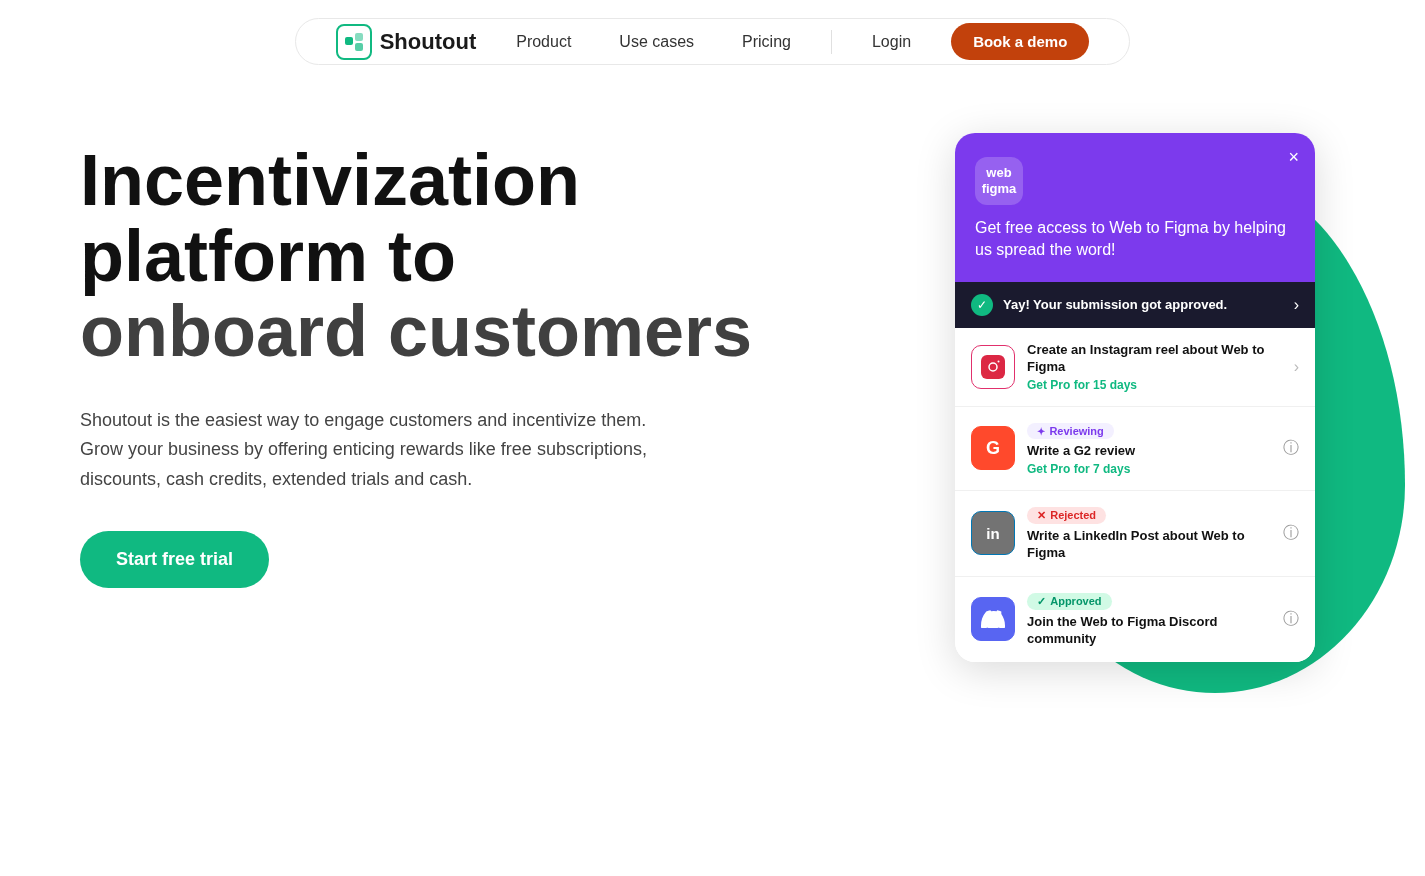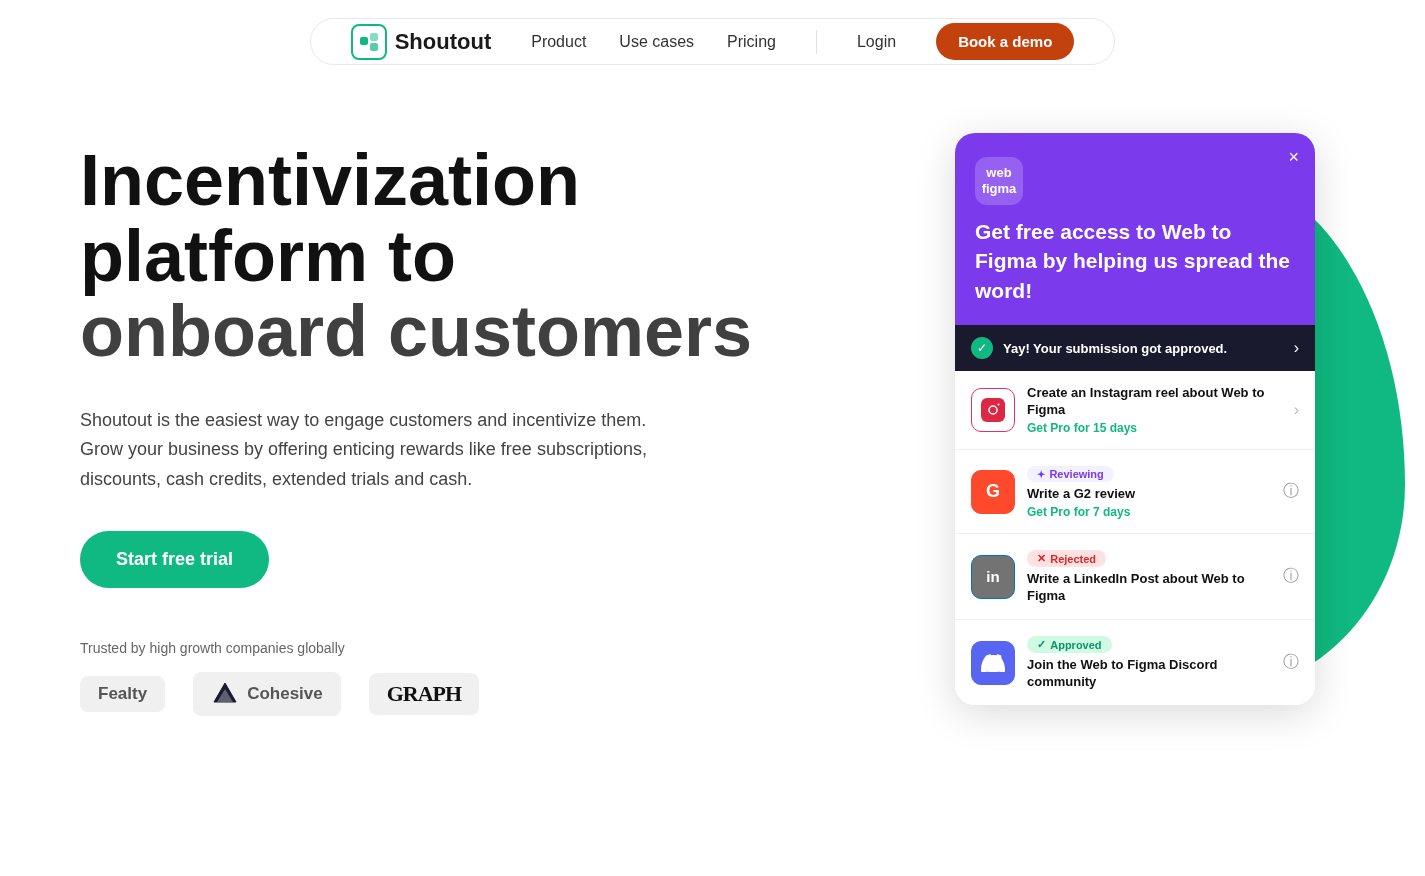--- a/index.html
+++ b/index.html
@@ -12,21 +12,21 @@
       border: 1px solid #e8e8e8; border-radius: 40px;
       width: fit-content; margin: 18px auto;
     }
     .nav-logo { display: flex; align-items: center; gap: 8px; text-decoration: none; }
     .nav-logo-icon {
       width: 36px; height: 36px; background: #fff; border: 2px solid #10b981;
       border-radius: 8px; display: flex; align-items: center; justify-content: center;
       font-size: 18px;
     }
     .nav-logo-text { font-size: 22px; font-weight: 700; color: #1a1a1a; }
-    .nav-links { display: flex; gap: 33px; align-items: center; }
+    .nav-links { display: flex; gap: 48px; align-items: center; }
     .nav-link { font-size: 16px; color: #333; text-decoration: none; font-weight: 500; cursor: pointer; }
     .nav-divider { width: 1px; height: 24px; background: #e0e0e0; }
     .nav-login { font-size: 16px; color: #333; text-decoration: none; font-weight: 500; cursor: pointer; }
     .nav-book-demo {
       background: #c2410c; color: #fff; border: none; border-radius: 50px;
       padding: 10px 22px; font-size: 15px; font-weight: 600; cursor: pointer;
     }
 
     
     .hero {
@@ -76,21 +76,21 @@
       background: #7c3aed; padding: 24px 20px 20px 20px; position: relative;
     }
     .card-header-close {
       position: absolute; top: 14px; right: 16px; color: #fff; font-size: 18px; cursor: pointer;
     }
     .card-app-icon {
       width: 48px; height: 48px; background: rgba(255,255,255,0.2); border-radius: 12px;
       display: flex; align-items: center; justify-content: center; margin-bottom: 12px;
     }
     .card-app-icon span { font-size: 13px; font-weight: 800; color: #fff; line-height: 1.2; text-align: center; }
-    .card-header-title { color: #fff; font-size: 21px; font-weight: 700; line-height: 1.4; }
+    .card-header-title { color: #fff; font-size: 16px; font-weight: 400; line-height: 1.4; }
     .card-approved-bar {
       background: #1a1a2e; display: flex; align-items: center; justify-content: space-between;
       padding: 12px 16px;
     }
     .card-approved-bar-left { display: flex; align-items: center; gap: 10px; }
     .check-circle { width: 22px; height: 22px; background: #10b981; border-radius: 50%; display: flex; align-items: center; justify-content: center; flex-shrink: 0; }
     .check-circle span { color: #fff; font-size: 12px; }
     .approved-text { color: #fff; font-size: 13px; font-weight: 600; }
     .chevron-white { color: #fff; font-size: 16px; }
 
@@ -144,38 +144,20 @@
 <section class="hero">
 
   <div class="hero-left">
     <h1 class="hero-title">
       <span>Incentivization</span><br>
       <span>platform to</span><br>
       <span class="hero-title-orange">onboard customers</span>
     </h1>
     <p class="hero-subtitle">Shoutout is the easiest way to engage customers and incentivize them. Grow your business by offering enticing rewards like free subscriptions, discounts, cash credits, extended trials and cash.</p>
     <button class="hero-cta">Start free trial</button>
-    <div class="trusted-section">
-      <p class="trusted-label">Trusted by high growth companies globally</p>
-      <div class="trusted-logos">
-        <div class="trusted-logo-item">
-          <span>Fealty</span>
-        </div>
-        <div class="trusted-logo-item">
-          <svg class="cohesive-icon" viewBox="0 0 28 28" fill="none">
-            <polygon points="14,3 25,22 3,22" fill="#1a1a2e" stroke="#1a1a2e" stroke-linejoin="round"></polygon>
-            <polygon points="14,9 22,22 6,22" fill="#fff" opacity="0.3"></polygon>
-          </svg>
-          <span>Cohesive</span>
-        </div>
-        <div class="trusted-logo-item graph-logo">
-          <span>GRAPH</span>
-        </div>
-      </div>
-    </div>
   </div>
 
   <div class="hero-right">
     <div class="green-blob"></div>
     <div class="app-card">
 
       <div class="card-header">
         <span class="card-header-close">×</span>
         <div class="card-app-icon">
           <span>web figma</span>

